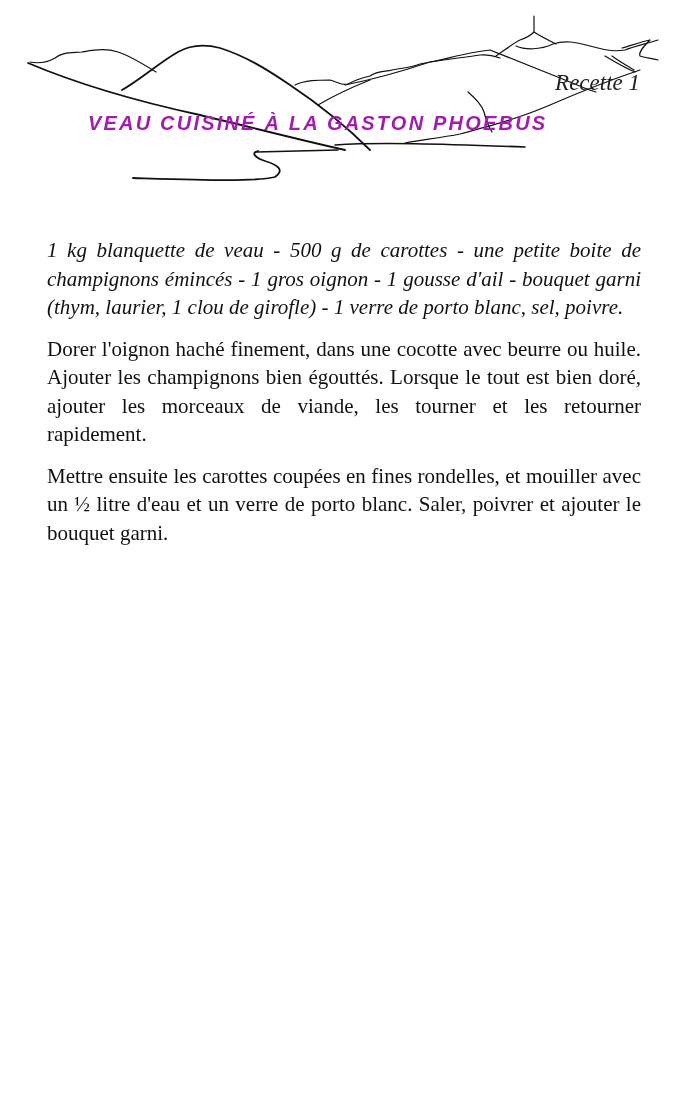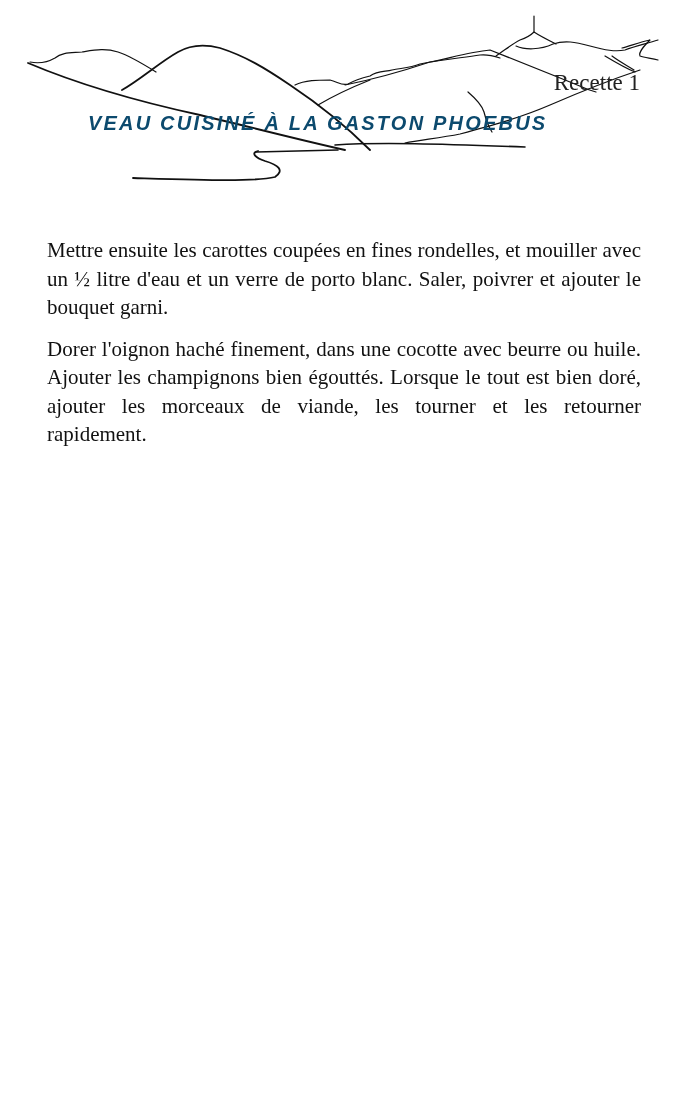--- a/index.html
+++ b/index.html
@@ -1,20 +1,20 @@
 <!DOCTYPE html>
 <html><head>
 <meta charset="utf-8">
 <style>
   html, body { margin: 0; padding: 0; background: #ffffff; }
   body { width: 700px; height: 1120px; position: relative; overflow: hidden; font-family: "Liberation Serif", serif; color: #111; }
   .header { position: absolute; left: 0; top: 0; width: 700px; height: 200px; }
   .header svg { position: absolute; left: 0; top: 0; }
-  .recette { position: absolute; right: 60px; top: 70px; font-family: "Liberation Serif", serif; font-size: 23px; color: #222; }
-  .title { position: absolute; left: 88px; top: 112px; font-family: "Liberation Sans", sans-serif; font-weight: bold; font-style: italic; font-size: 20px; letter-spacing: 2.2px; color: #0c4a6e; white-space: nowrap; }
+  .recette { position: absolute; right: 60px; top: 70px; font-family: "Liberation Serif", serif; font-style: italic; font-size: 23px; color: #222; }
+  .title { position: absolute; left: 88px; top: 112px; font-family: "Liberation Sans", sans-serif; font-weight: bold; font-style: italic; font-size: 20px; letter-spacing: 2.2px; color: #a21caf; white-space: nowrap; }
   .content { position: absolute; left: 47px; top: 236px; width: 594px; }
   .content p { margin: 0 0 13px 0; font-size: 21px; line-height: 28.5px; text-align: justify; }
   .content p.ingredients { font-style: italic; }
 </style>
 </head>
 <body>
 
 <div class="header">
   <svg width="700" height="200" viewBox="0 0 700 200" fill="none" stroke="#111" stroke-linecap="round" stroke-linejoin="round">
 
@@ -39,15 +39,16 @@
 
     <path stroke-width="1.6" d="M335,145 C380,142 440,144 525,147"></path>
     <path stroke-width="1.6" d="M256,152 L338,150"></path>
     <path stroke-width="1.8" d="M258,151 C250,153 256,158 265,161 C278,165 285,170 275,177 C255,182 200,180 133,178"></path>
   </svg>
   <div class="recette">Recette 1</div>
   <div class="title">VEAU CUISINÉ À LA GASTON PHOEBUS</div>
 </div>
 
 <div class="content">
+  <p class="ingredients">1 kg blanquette de veau - 500 g de carottes - une petite boite de champignons émincés - 1 gros oignon - 1 gousse d'ail - bouquet garni (thym, laurier, 1 clou de girofle) - 1 verre de porto blanc, sel, poivre.</p>
+  <p>Dorer l'oignon haché finement, dans une cocotte avec beurre ou huile. Ajouter les champignons bien égouttés. Lorsque le tout est bien doré, ajouter les morceaux de viande, les tourner et les retourner rapidement.</p>
   <p>Mettre ensuite les carottes coupées en fines rondelles, et mouiller avec un ½ litre d'eau et un verre de porto blanc. Saler, poivrer et ajouter le bouquet garni.</p>
-  <p>Dorer l'oignon haché finement, dans une cocotte avec beurre ou huile. Ajouter les champignons bien égouttés. Lorsque le tout est bien doré, ajouter les morceaux de viande, les tourner et les retourner rapidement.</p>
 </div>
 
 </body></html>

